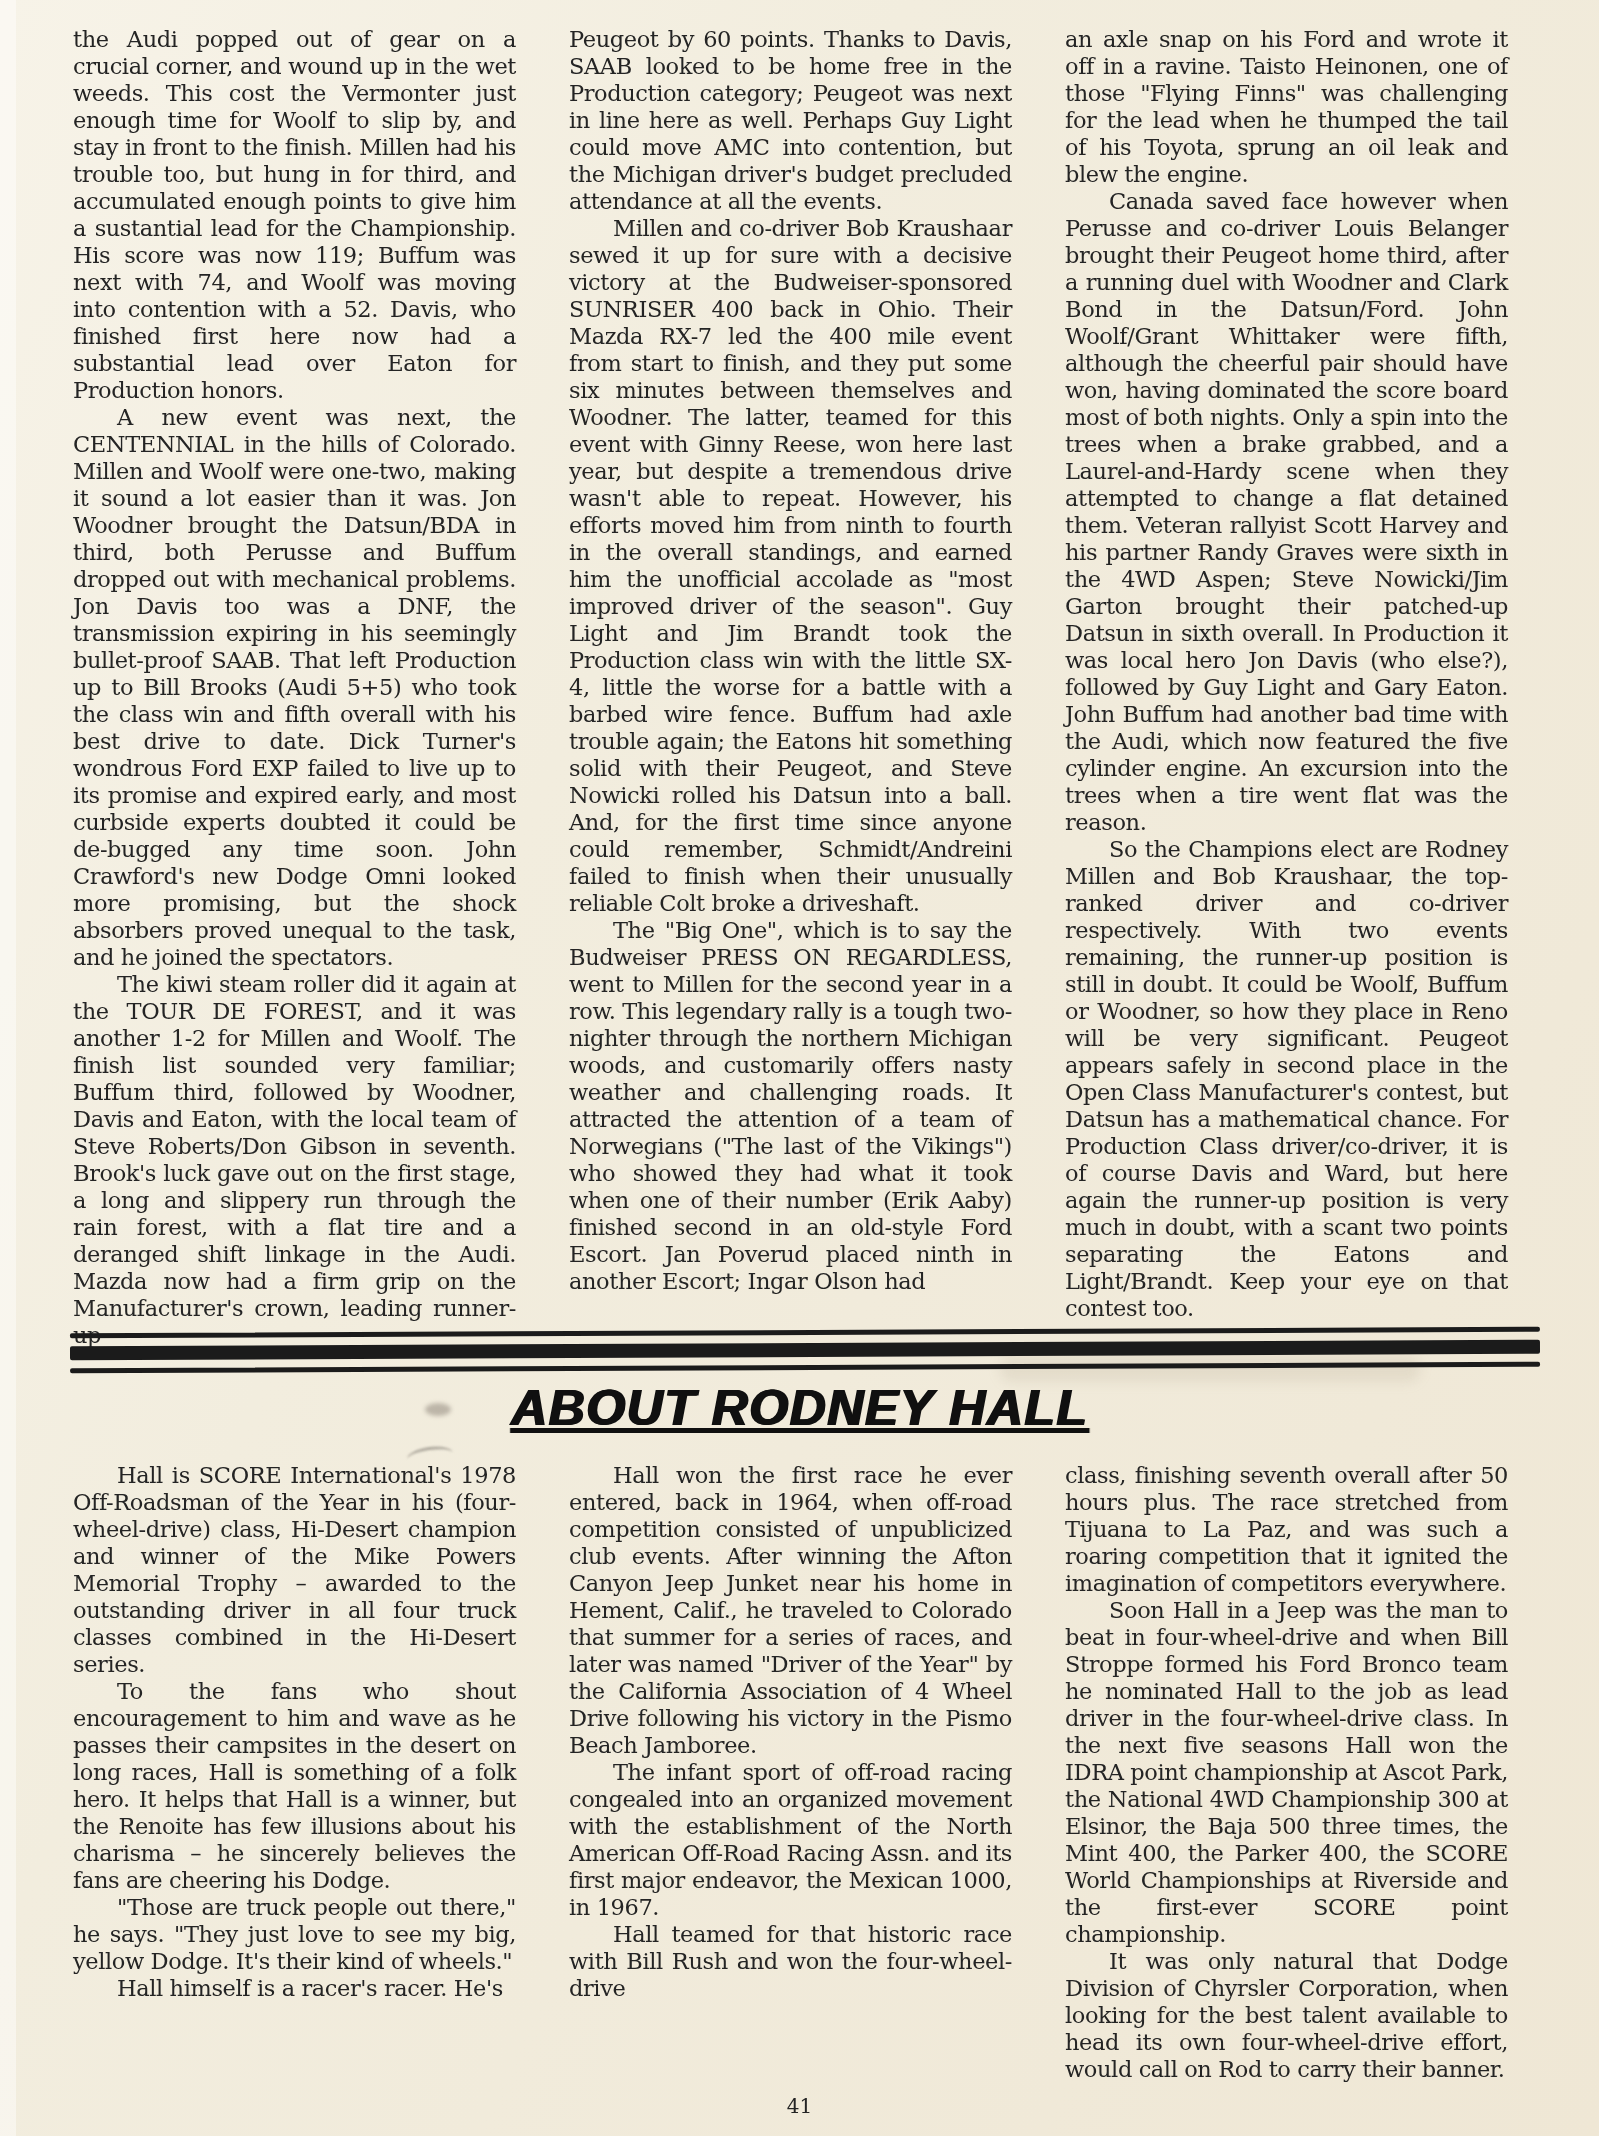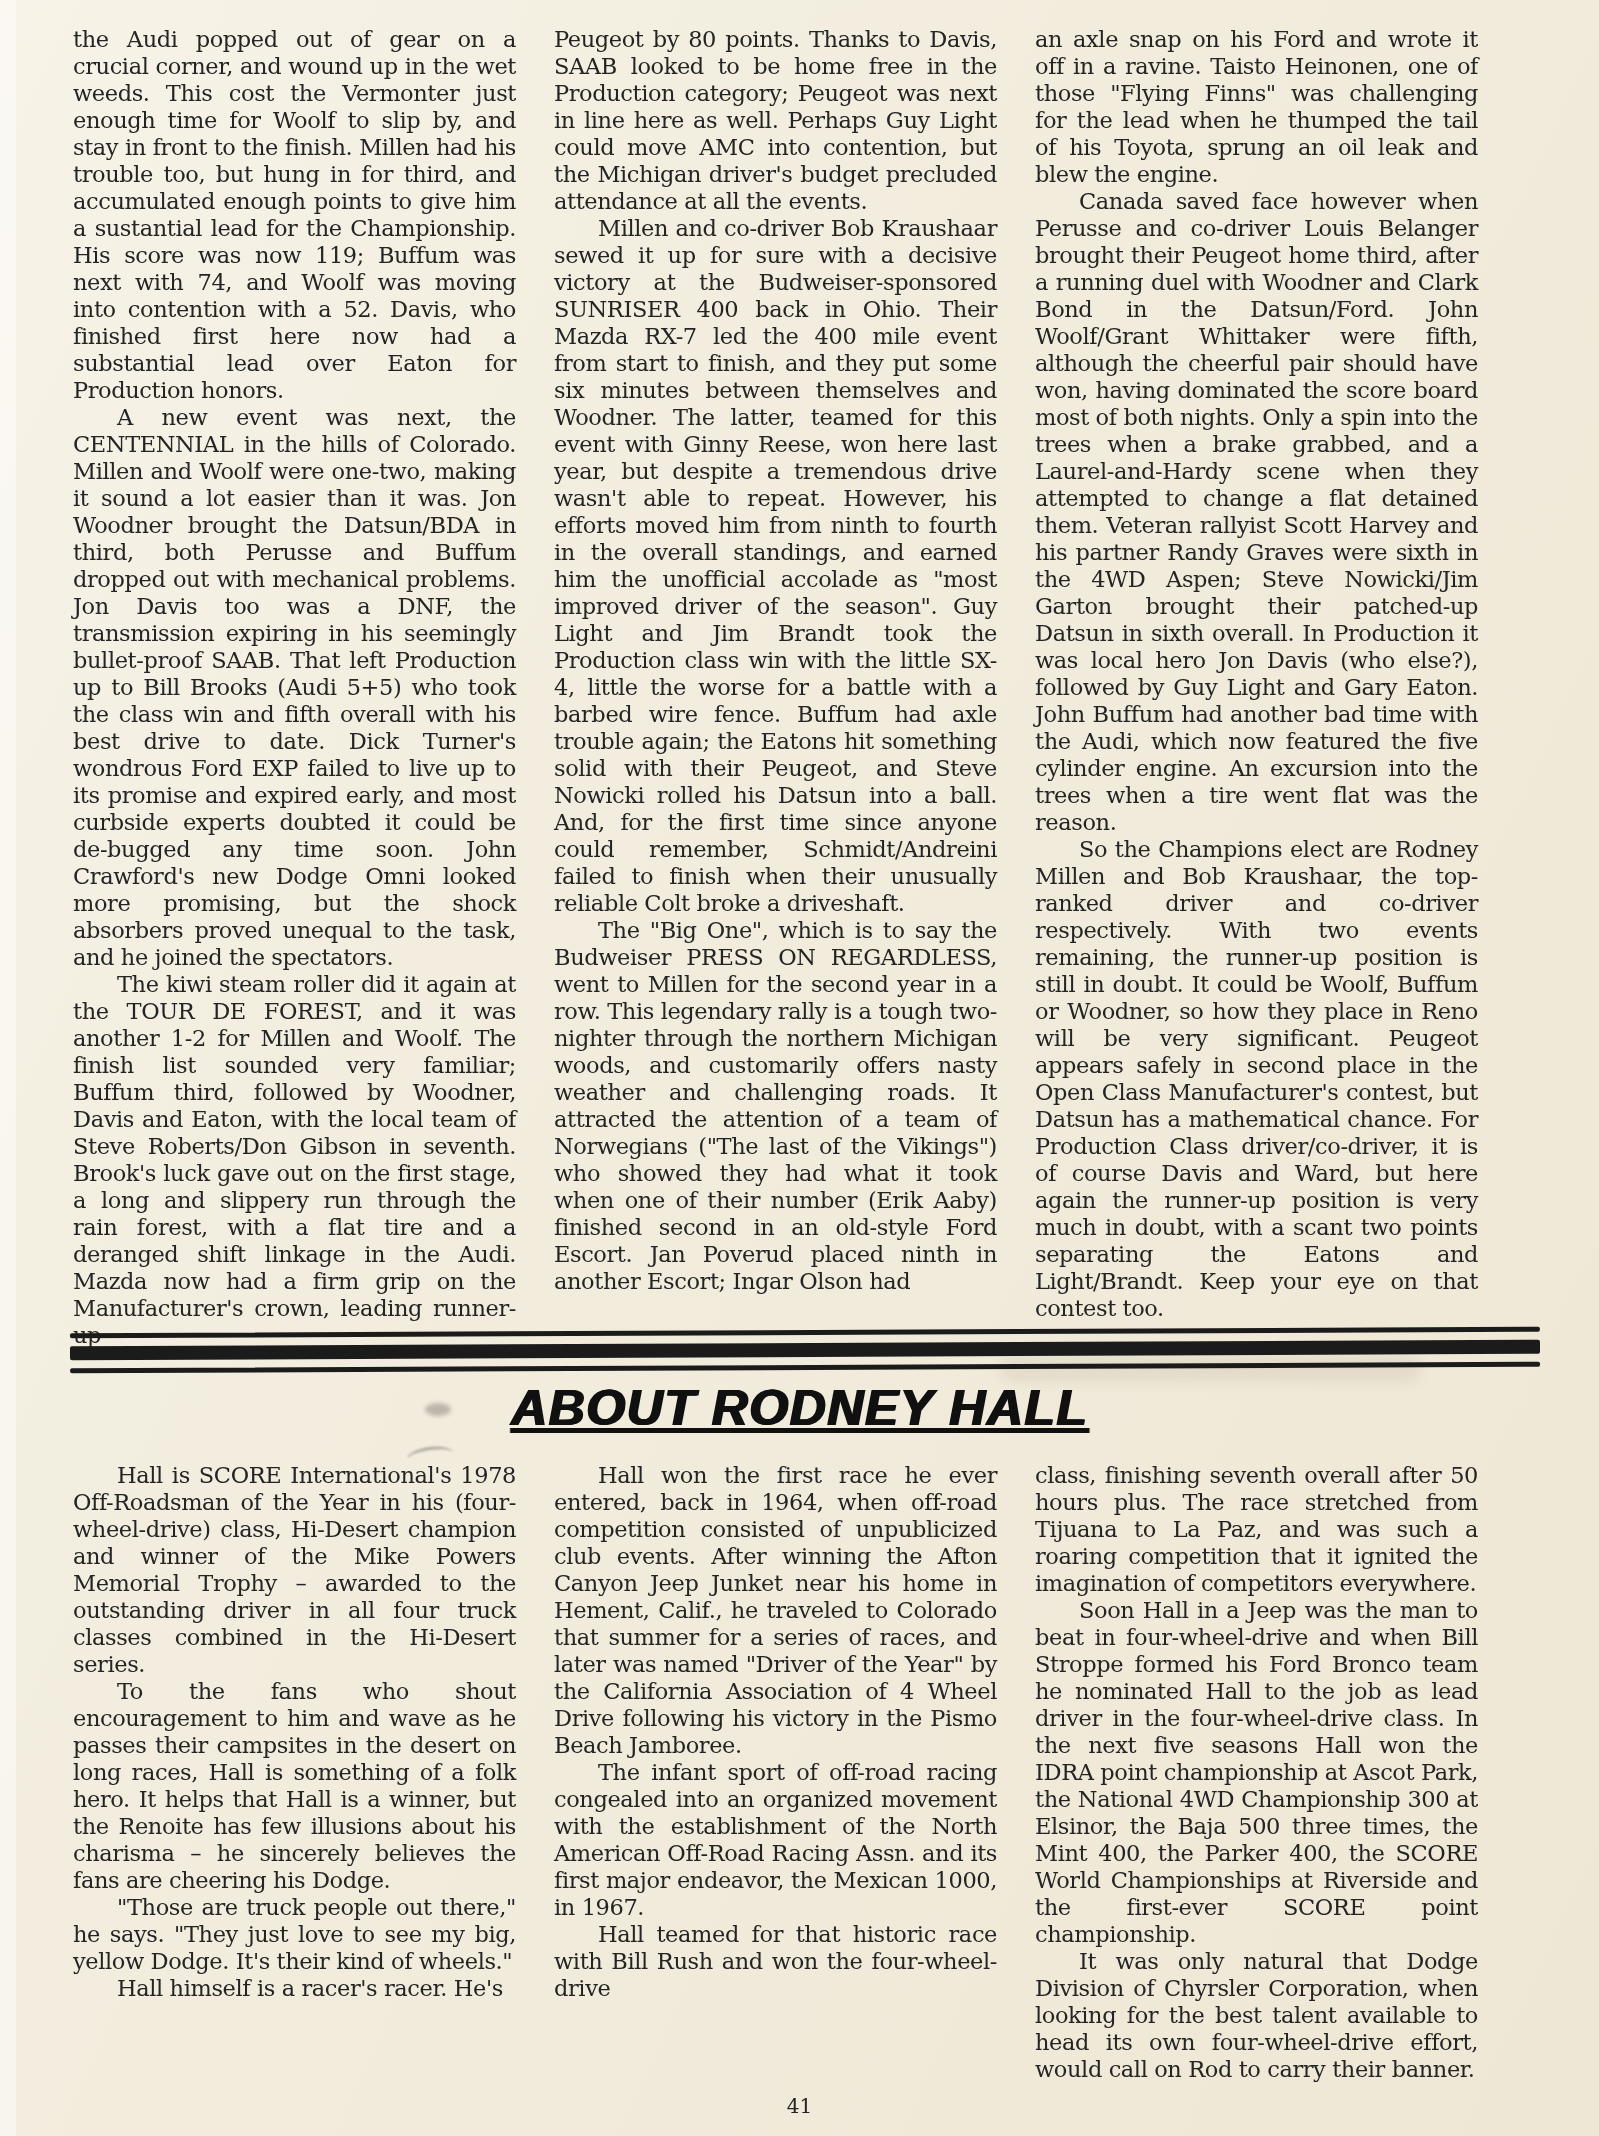--- a/index.html
+++ b/index.html
@@ -19,21 +19,21 @@
     left: 0; top: 0; bottom: 0;
     width: 16px;
     background: rgba(255,255,255,0.45);
     pointer-events: none;
   }
   .cols {
     position: absolute;
     left: 73px;
     width: 1443px;
     display: flex;
-    gap: 38px;
+    gap: 53px;
   }
   .cols-top { top: 26px; }
   .cols-bottom { top: 1462px; }
   .col { width: 443px; flex: 0 0 443px; }
   p.para {
     margin: 0;
     font-size: 22.5px;
     line-height: 27px;
     letter-spacing: -0.4px;
     text-align: justify;
@@ -112,21 +112,21 @@
 
 <div class="page" style="--ink: #242424; --rule: #1b1b1b;">
 
   <div class="cols cols-top">
     <div class="col">
         <p class="para">the Audi popped out of gear on a crucial corner, and wound up in the wet weeds. This cost the Vermonter just enough time for Woolf to slip by, and stay in front to the finish. Millen had his trouble too, but hung in for third, and accumulated enough points to give him a sustantial lead for the Championship. His score was now 119; Buffum was next with 74, and Woolf was moving into contention with a 52. Davis, who finished first here now had a substantial lead over Eaton for Production honors.</p>
         <p class="para indent">A new event was next, the CENTENNIAL in the hills of Colorado. Millen and Woolf were one-two, making it sound a lot easier than it was. Jon Woodner brought the Datsun/BDA in third, both Perusse and Buffum dropped out with mechanical problems. Jon Davis too was a DNF, the transmission expiring in his seemingly bullet-proof SAAB. That left Production up to Bill Brooks (Audi 5+5) who took the class win and fifth overall with his best drive to date. Dick Turner's wondrous Ford EXP failed to live up to its promise and expired early, and most curbside experts doubted it could be de-bugged any time soon. John Crawford's new Dodge Omni looked more promising, but the shock absorbers proved unequal to the task, and he joined the spectators.</p>
         <p class="para indent">The kiwi steam roller did it again at the TOUR DE FOREST, and it was another 1-2 for Millen and Woolf. The finish list sounded very familiar; Buffum third, followed by Woodner, Davis and Eaton, with the local team of Steve Roberts/Don Gibson in seventh. Brook's luck gave out on the first stage, a long and slippery run through the rain forest, with a flat tire and a deranged shift linkage in the Audi. Mazda now had a firm grip on the Manufacturer's crown, leading runner-up</p>
       </div>
     <div class="col">
-        <p class="para">Peugeot by 80 points. Thanks to Davis, SAAB looked to be home free in the Production category; Peugeot was next in line here as well. Perhaps Guy Light could move AMC into contention, but the Michigan driver's budget precluded attendance at all the events.</p>
+        <p class="para">Peugeot by 60 points. Thanks to Davis, SAAB looked to be home free in the Production category; Peugeot was next in line here as well. Perhaps Guy Light could move AMC into contention, but the Michigan driver's budget precluded attendance at all the events.</p>
         <p class="para indent">Millen and co-driver Bob Kraushaar sewed it up for sure with a decisive victory at the Budweiser-sponsored SUNRISER 400 back in Ohio. Their Mazda RX-7 led the 400 mile event from start to finish, and they put some six minutes between themselves and Woodner. The latter, teamed for this event with Ginny Reese, won here last year, but despite a tremendous drive wasn't able to repeat. However, his efforts moved him from ninth to fourth in the overall standings, and earned him the unofficial accolade as "most improved driver of the season". Guy Light and Jim Brandt took the Production class win with the little SX-4, little the worse for a battle with a barbed wire fence. Buffum had axle trouble again; the Eatons hit something solid with their Peugeot, and Steve Nowicki rolled his Datsun into a ball. And, for the first time since anyone could remember, Schmidt/Andreini failed to finish when their unusually reliable Colt broke a driveshaft.</p>
         <p class="para indent">The "Big One", which is to say the Budweiser PRESS ON REGARDLESS, went to Millen for the second year in a row. This legendary rally is a tough two-nighter through the northern Michigan woods, and customarily offers nasty weather and challenging roads. It attracted the attention of a team of Norwegians ("The last of the Vikings") who showed they had what it took when one of their number (Erik Aaby) finished second in an old-style Ford Escort. Jan Poverud placed ninth in another Escort; Ingar Olson had</p>
       </div>
     <div class="col">
         <p class="para">an axle snap on his Ford and wrote it off in a ravine. Taisto Heinonen, one of those "Flying Finns" was challenging for the lead when he thumped the tail of his Toyota, sprung an oil leak and blew the engine.</p>
         <p class="para indent">Canada saved face however when Perusse and co-driver Louis Belanger brought their Peugeot home third, after a running duel with Woodner and Clark Bond in the Datsun/Ford. John Woolf/Grant Whittaker were fifth, although the cheerful pair should have won, having dominated the score board most of both nights. Only a spin into the trees when a brake grabbed, and a Laurel-and-Hardy scene when they attempted to change a flat detained them. Veteran rallyist Scott Harvey and his partner Randy Graves were sixth in the 4WD Aspen; Steve Nowicki/Jim Garton brought their patched-up Datsun in sixth overall. In Production it was local hero Jon Davis (who else?), followed by Guy Light and Gary Eaton. John Buffum had another bad time with the Audi, which now featured the five cylinder engine. An excursion into the trees when a tire went flat was the reason.</p>
         <p class="para indent">So the Champions elect are Rodney Millen and Bob Kraushaar, the top-ranked driver and co-driver respectively. With two events remaining, the runner-up position is still in doubt. It could be Woolf, Buffum or Woodner, so how they place in Reno will be very significant. Peugeot appears safely in second place in the Open Class Manufacturer's contest, but Datsun has a mathematical chance. For Production Class driver/co-driver, it is of course Davis and Ward, but here again the runner-up position is very much in doubt, with a scant two points separating the Eatons and Light/Brandt. Keep your eye on that contest too.</p>
       </div>
   </div>
 

